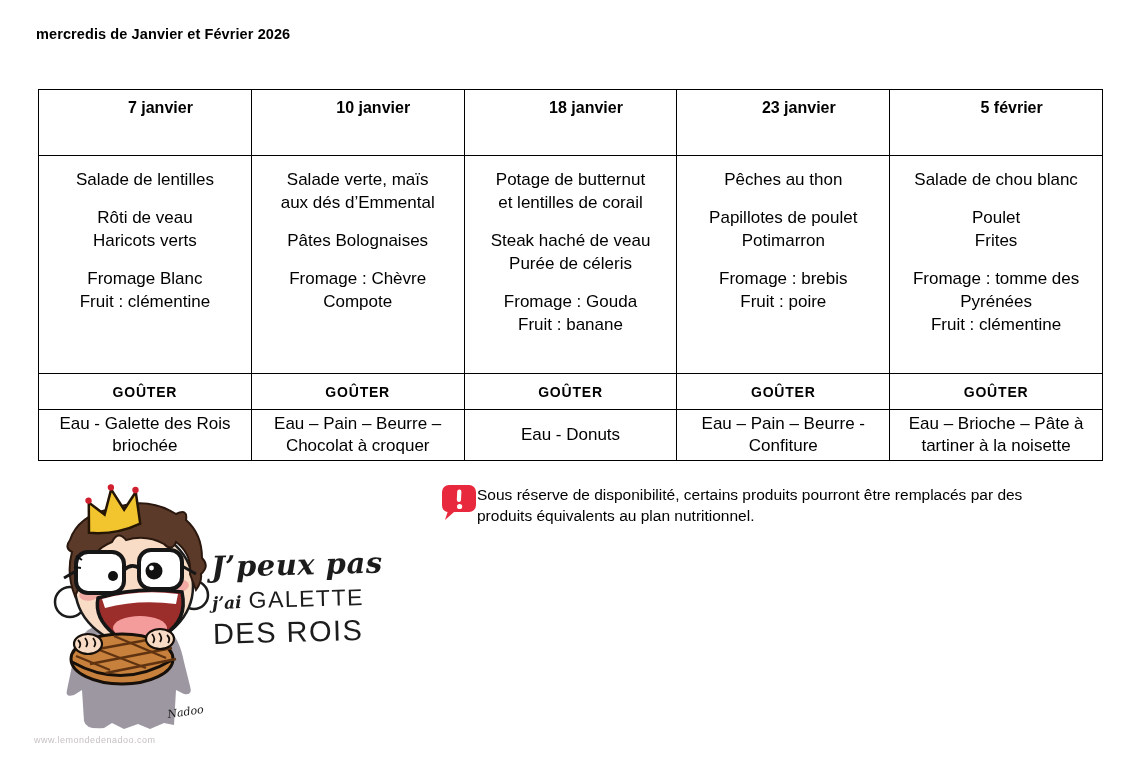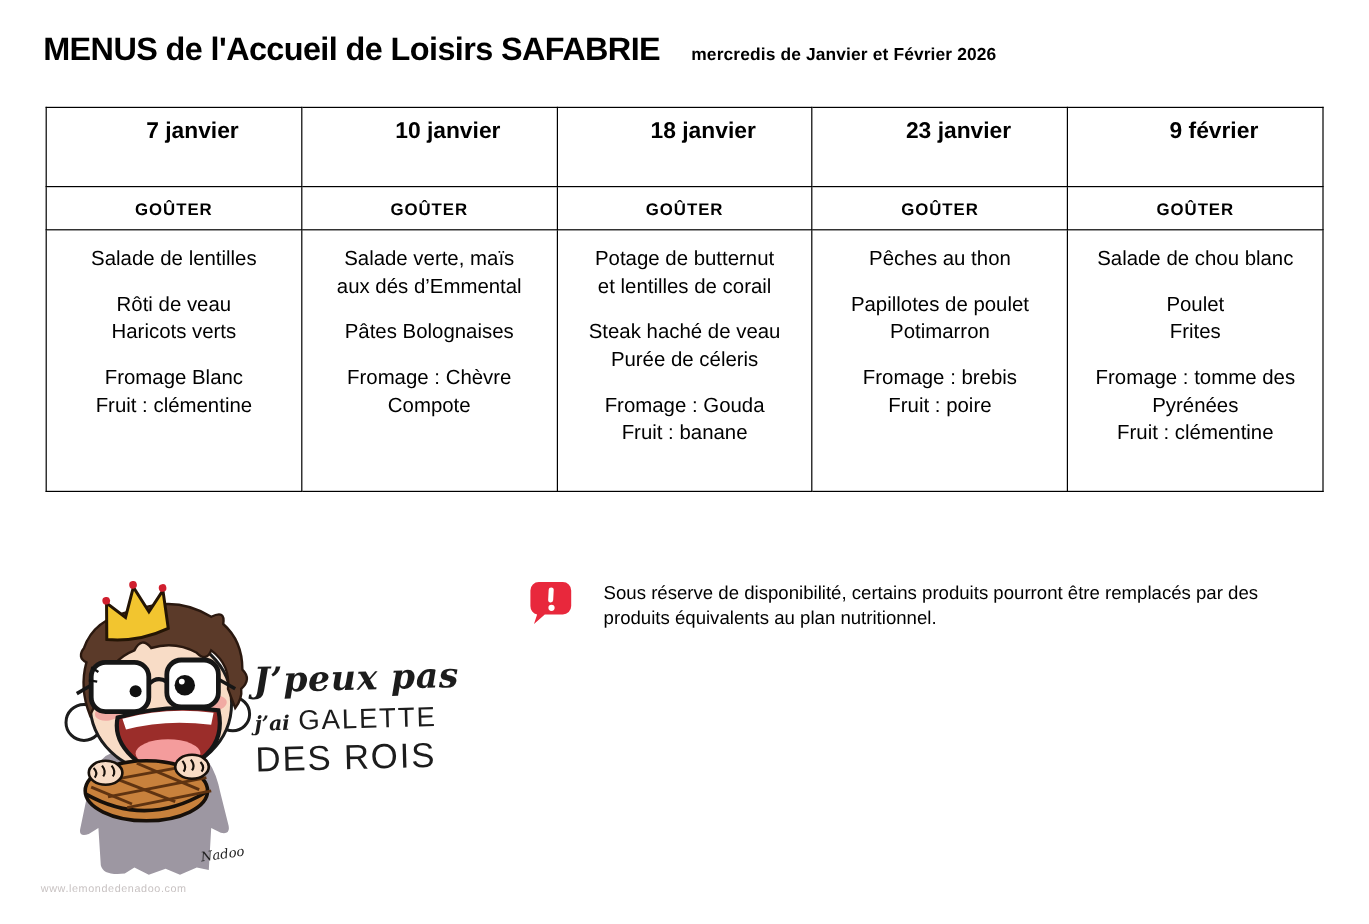--- a/index.html
+++ b/index.html
@@ -21,37 +21,37 @@
   
   table.menu{
     position:absolute;left:38px;top:89px;width:1065px;
     border-collapse:collapse;table-layout:fixed;
   }
   table.menu td,table.menu th{
     border:1.5px solid #000;overflow:hidden;
   }
   th.date-cell{
     height:55px;vertical-align:top;padding-top:9px;
-    font-size:19px;font-weight:700;text-align:center;padding-left:32px;
+    font-size:16px;font-weight:700;text-align:center;padding-left:32px;
   }
   td.menu-cell{
     height:205px;vertical-align:top;padding:12px 5px 0 5px;
     font-size:17px;line-height:23px;text-align:center;
   }
   .menu-group + .menu-group{margin-top:15px;}
   td.gouter-label-cell{
     height:33px;vertical-align:middle;text-align:center;
     font-size:14px;font-weight:700;letter-spacing:0.8px;
   }
   td.gouter-cell{
     height:50px;vertical-align:middle;text-align:center;
     font-size:17px;line-height:22px;padding:0 4px;
   }
   
-  .notice{position:absolute;left:441px;top:481px;display:flex;gap:26px;}
+  .notice{position:absolute;left:441px;top:481px;display:flex;}
   .notice-icon{width:36px;height:38px;flex:0 0 auto;margin-top:2px;}
   .notice-text{
     width:556px;font-size:15.5px;line-height:21px;padding-top:3px;
   }
   
   .character-svg{position:absolute;left:26px;top:478px;width:208px;height:268px;}
   .caption{
     position:absolute;left:212px;top:551px;width:150px;color:#1c1c1c;line-height:1;
     transform:rotate(-1.5deg);
   }
@@ -73,39 +73,31 @@
   .credit{
     position:absolute;left:34px;top:735px;font-size:9px;color:#c8c2c2;letter-spacing:0.5px;
   }
 </style>
 </head>
 <body>
 
 <div class="page">
 
   <div class="titlebar">
-    <h1 class="main-title">MENUS de l'Accueil de Loisirs SAFABRIE</h1>
     <div class="sub-title">mercredis de Janvier et Février 2026</div>
   </div>
 
   <table class="menu">
     <tbody>
       <tr>
         <th class="date-cell">7 janvier</th>
         <th class="date-cell">10 janvier</th>
         <th class="date-cell">18 janvier</th>
         <th class="date-cell">23 janvier</th>
-        <th class="date-cell">9 février</th>
-      </tr>
-      <tr>
-        <td class="gouter-label-cell">GOÛTER</td>
-        <td class="gouter-label-cell">GOÛTER</td>
-        <td class="gouter-label-cell">GOÛTER</td>
-        <td class="gouter-label-cell">GOÛTER</td>
-        <td class="gouter-label-cell">GOÛTER</td>
+        <th class="date-cell">5 février</th>
       </tr>
       <tr>
         <td class="menu-cell">
             <div class="menu-group">
               <div class="menu-line">Salade de lentilles</div>
             </div>
             <div class="menu-group">
               <div class="menu-line">Rôti de veau</div>
               <div class="menu-line">Haricots verts</div>
             </div>
@@ -161,20 +153,34 @@
             <div class="menu-group">
               <div class="menu-line">Poulet</div>
               <div class="menu-line">Frites</div>
             </div>
             <div class="menu-group">
               <div class="menu-line">Fromage : tomme des</div>
               <div class="menu-line">Pyrénées</div>
               <div class="menu-line">Fruit : clémentine</div>
             </div>
           </td>
+      </tr>
+      <tr>
+        <td class="gouter-label-cell">GOÛTER</td>
+        <td class="gouter-label-cell">GOÛTER</td>
+        <td class="gouter-label-cell">GOÛTER</td>
+        <td class="gouter-label-cell">GOÛTER</td>
+        <td class="gouter-label-cell">GOÛTER</td>
+      </tr>
+      <tr>
+        <td class="gouter-cell">Eau - Galette des Rois briochée</td>
+        <td class="gouter-cell">Eau – Pain – Beurre – Chocolat à croquer</td>
+        <td class="gouter-cell">Eau - Donuts</td>
+        <td class="gouter-cell">Eau – Pain – Beurre - Confiture</td>
+        <td class="gouter-cell">Eau – Brioche – Pâte à tartiner à la noisette</td>
       </tr>
     </tbody>
   </table>
 
   <div class="notice">
     <svg class="notice-icon" viewBox="0 0 36 38">
       <path d="M8,2 h20 a7,7 0 0 1 7,7 v13 a7,7 0 0 1 -7,7 h-15 l-9,8 2.6,-8 a7,7 0 0 1 -5.6,-7 v-13 a7,7 0 0 1 7,-7 z" fill="#e8283c"></path>
       <rect x="16" y="6.5" width="4.2" height="12.5" rx="2.1" fill="#ffffff" transform="rotate(3 18 13)"></rect>
       <circle cx="18.6" cy="23.5" r="2.6" fill="#ffffff"></circle>
     </svg>

